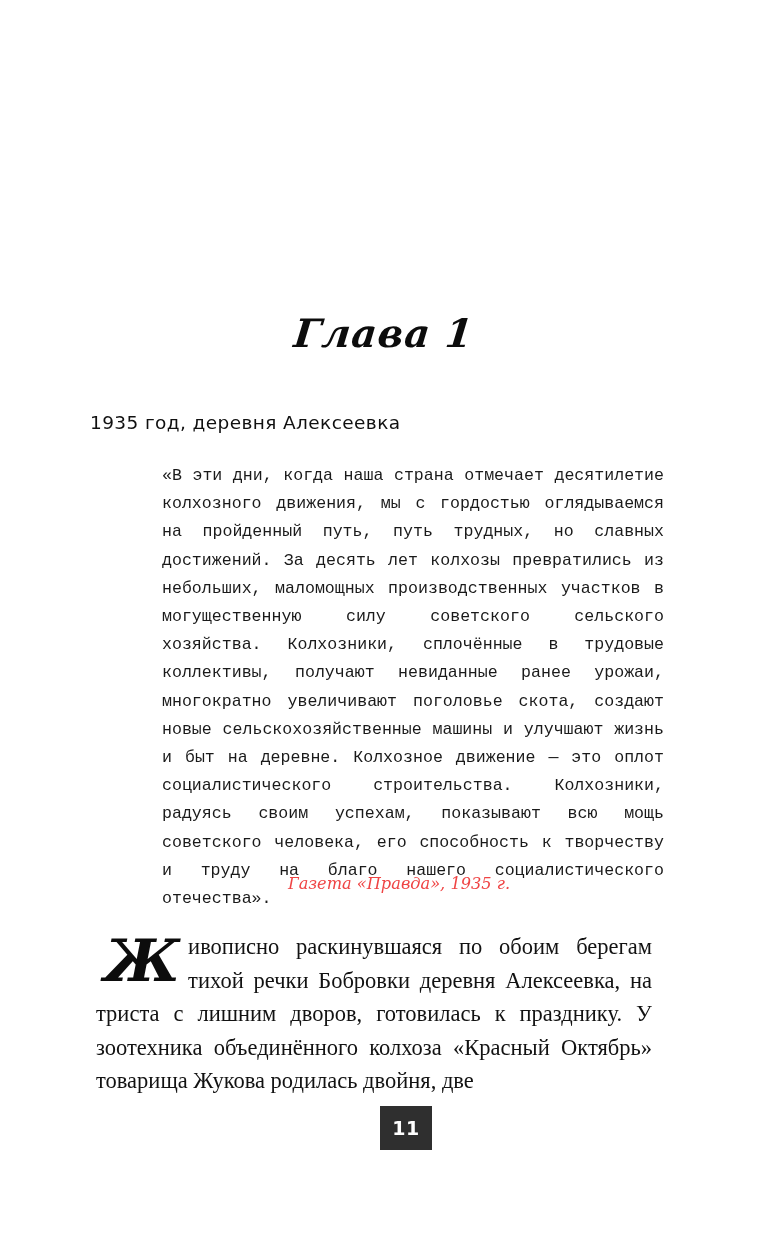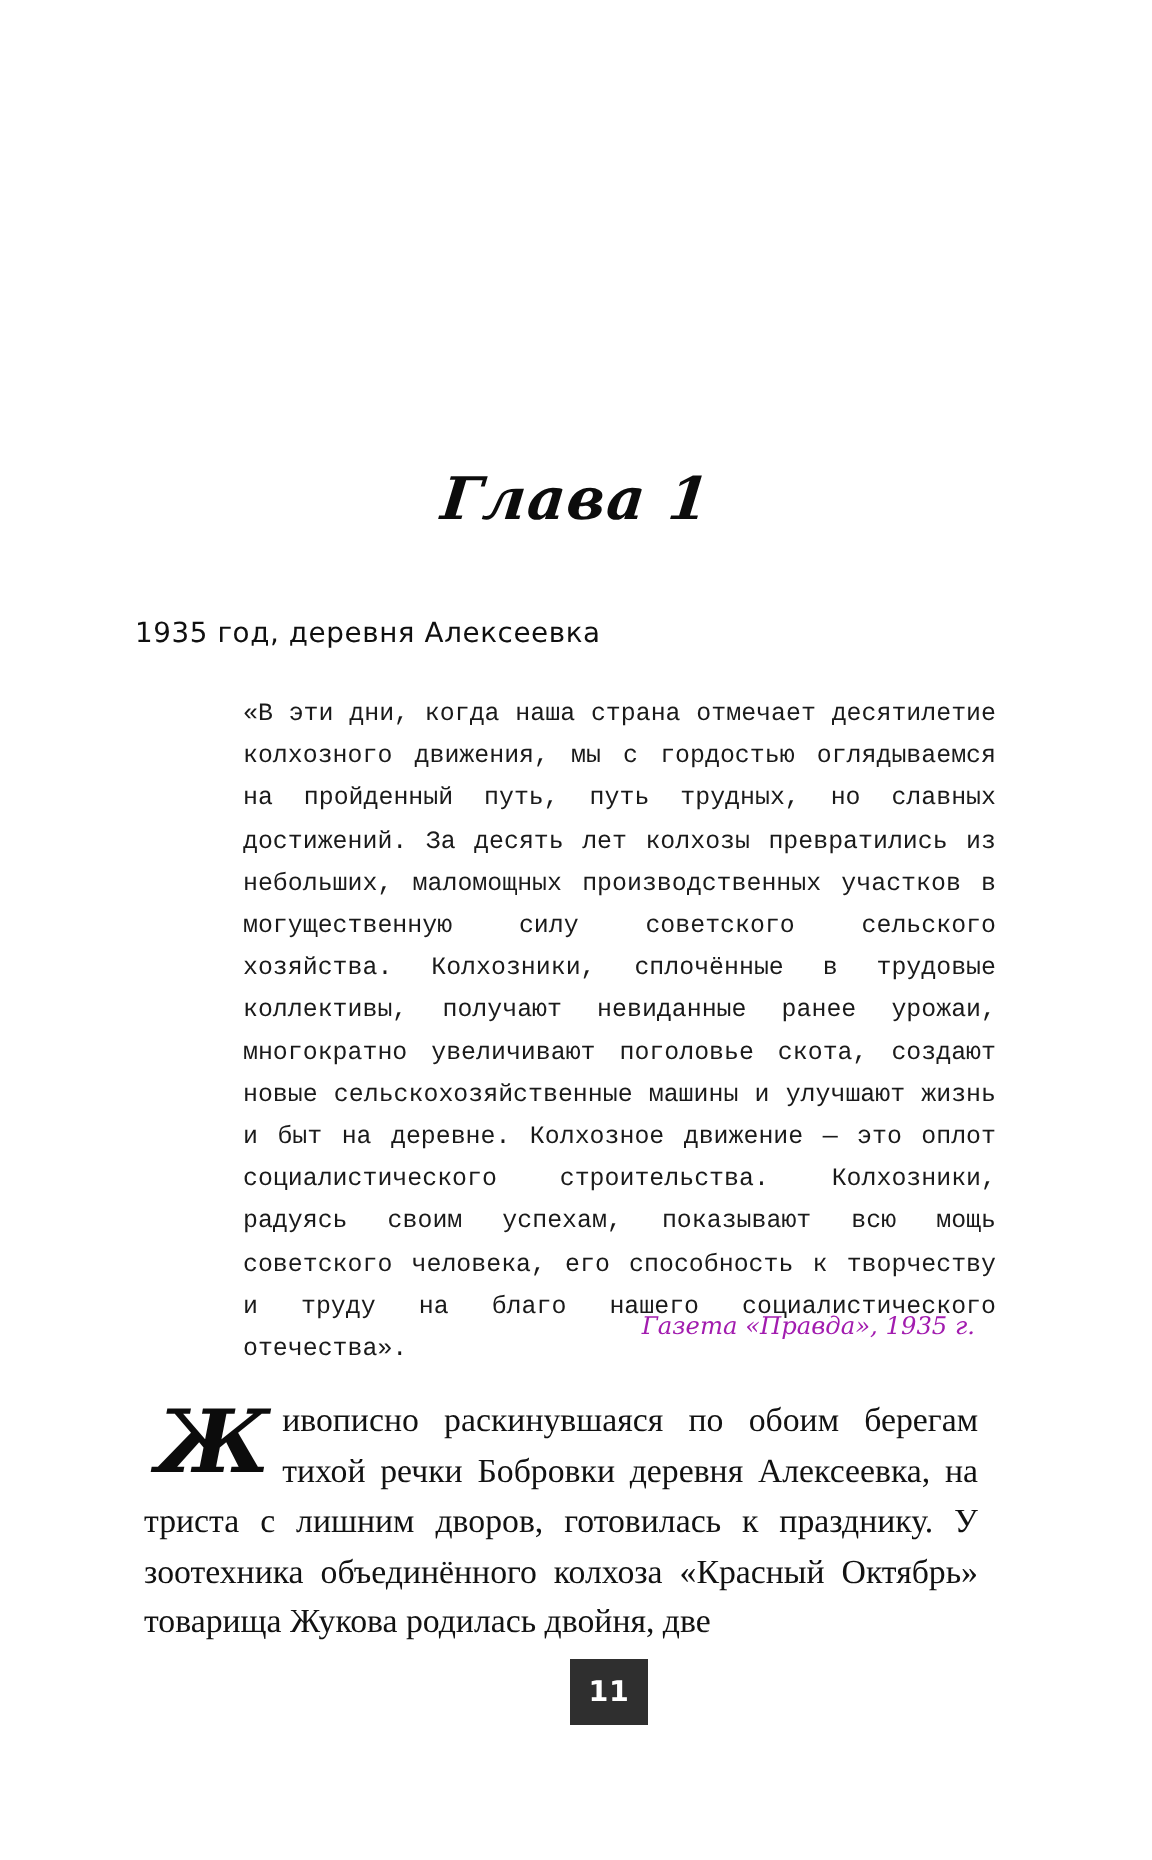--- a/index.html
+++ b/index.html
@@ -66,25 +66,25 @@
     color: #1a1a1a;
     hyphens: manual;
     margin-left: 14px;
   }
 
   .epigraph-source {
     position: absolute;
     left: 148px;
     top: 874px;
     width: 502px;
-    text-align: right;
+    text-align: center;
     font-family: "DejaVu Serif", serif;
     font-style: italic;
     font-size: 16.2px;
-    color: #a21caf;
+    color: #ef4444;
   }
 
   .body-text {
     position: absolute;
     left: 96px;
     top: 930px;
     width: 556px;
     font-family: "Liberation Serif", serif;
     font-size: 22.5px;
     line-height: 33.5px;

